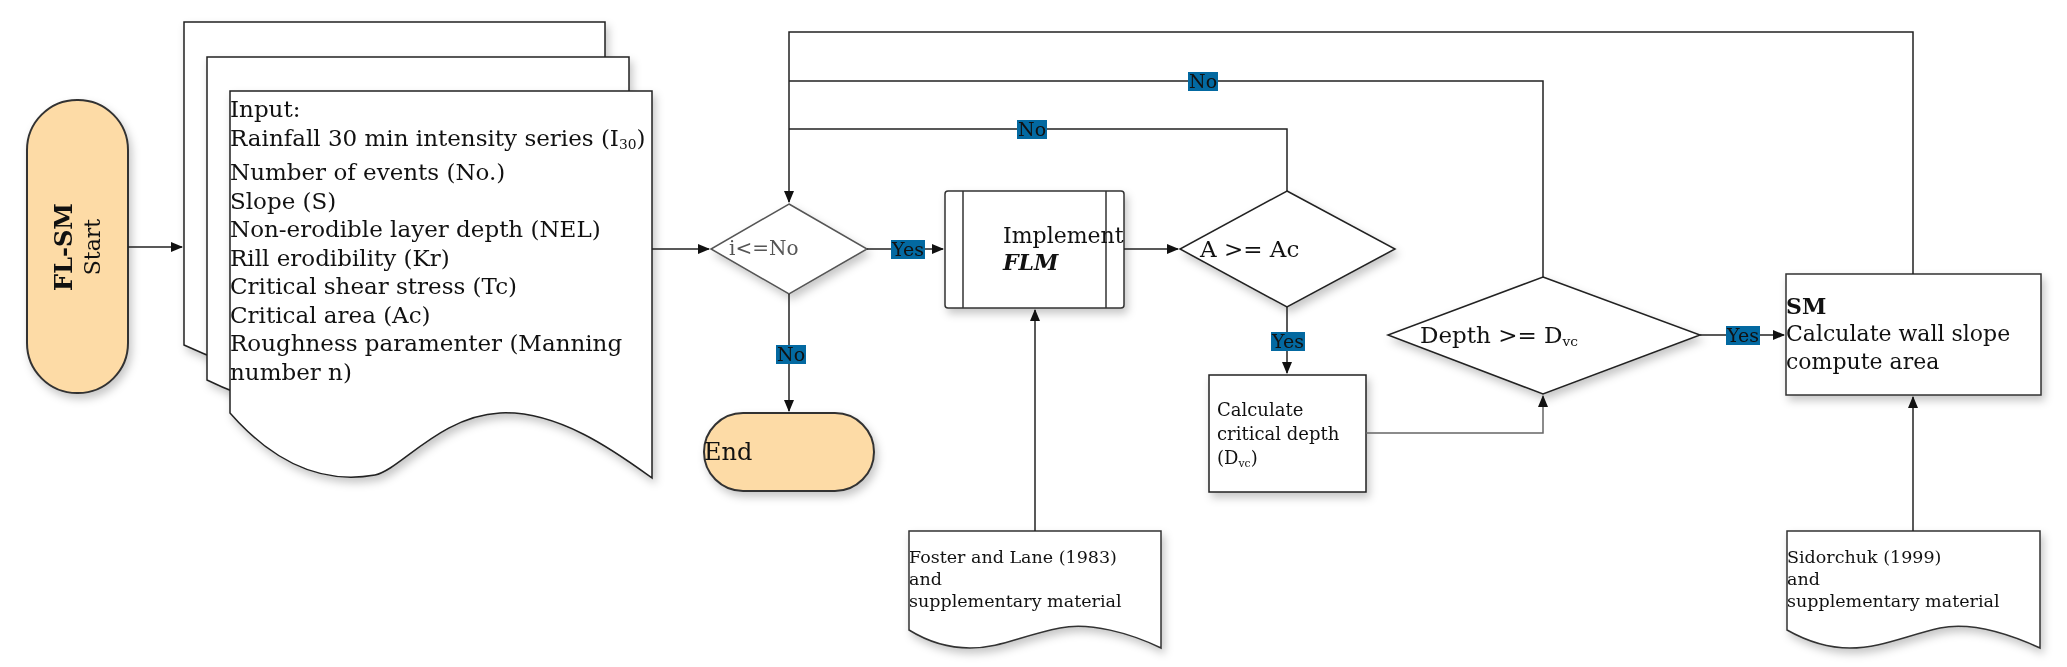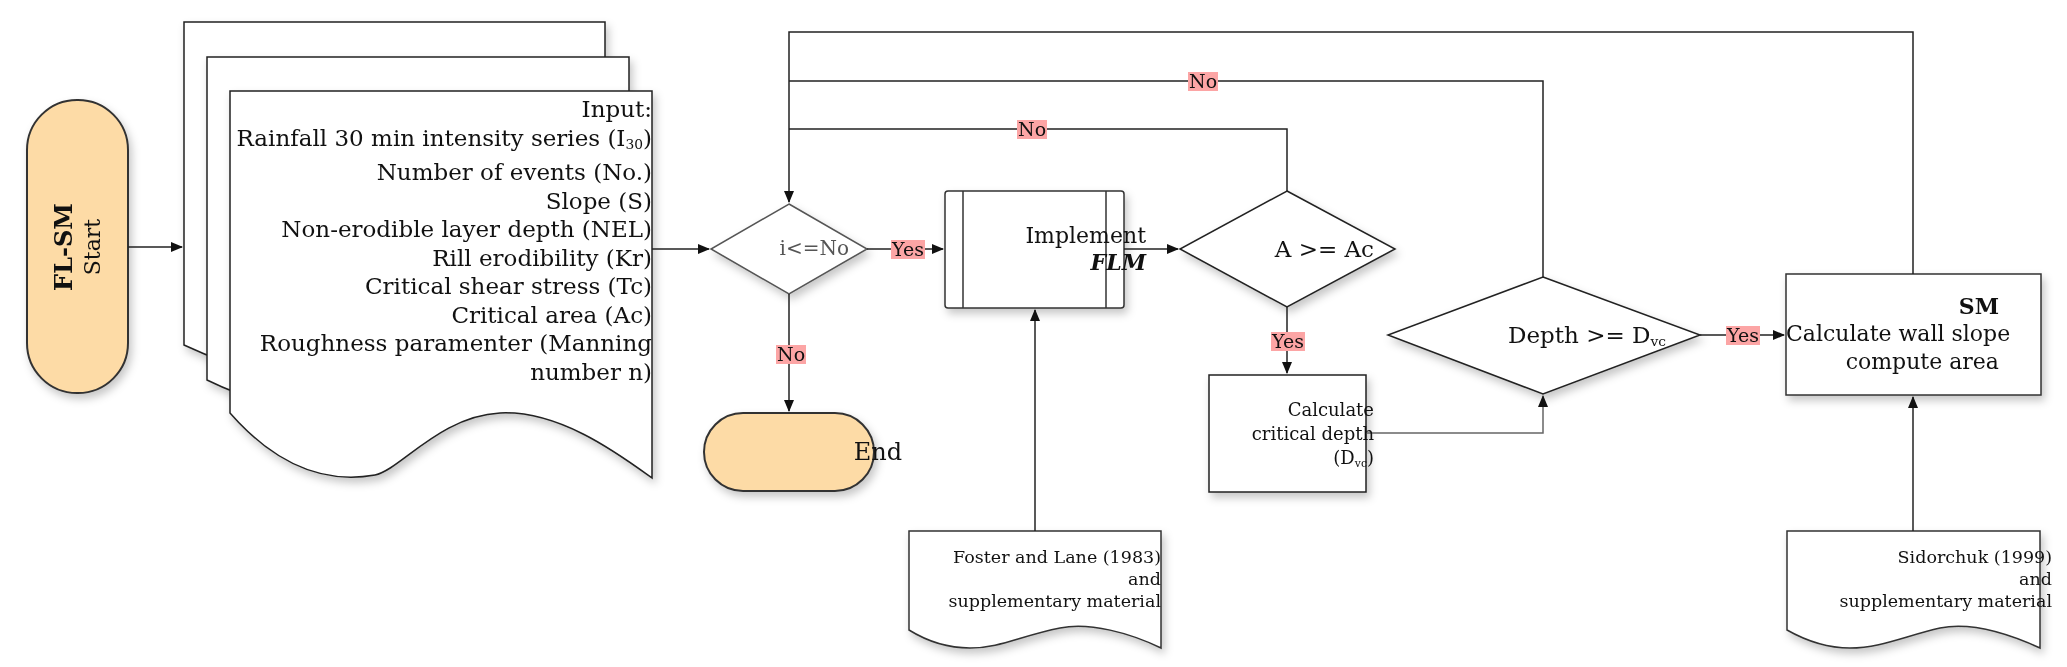--- a/index.html
+++ b/index.html
@@ -1,20 +1,20 @@
 <!DOCTYPE html>
 <html><head>
 <meta charset="utf-8">
 <style>
   html, body { margin: 0; padding: 0; background: #ffffff; }
   body { width: 2067px; height: 667px; position: relative; overflow: hidden;
          font-family: "DejaVu Serif", "Liberation Serif", serif; color: #111; }
   svg.diagram { position: absolute; left: 0; top: 0; }
-  .lbl { position: absolute; text-align: right; line-height: 1.18; white-space: nowrap; color: #111; }
-  .edge-lbl { position: absolute; background: #fca5a5; font-size: 19px; padding: 0 1px; line-height: 1; }
+  .lbl { position: absolute; text-align: left; line-height: 1.18; white-space: nowrap; color: #111; }
+  .edge-lbl { position: absolute; background: #0369a1; font-size: 19px; padding: 0 1px; line-height: 1; }
   sub { font-size: 0.6em; vertical-align: -0.25em; }
   .start-text { position: absolute; left: 78px; top: 247px; width: 0; height: 0; }
   .start-text .rot { position: absolute; transform: translate(-50%,-50%) rotate(-90deg); text-align: center; white-space: nowrap; line-height: 1.25; }
 </style>
 </head>
 <body>
 
 <svg class="diagram" width="2067" height="667" viewBox="0 0 2067 667">
   <defs>
     <marker id="arr" markerWidth="12" markerHeight="10" refX="11" refY="5" orient="auto" markerUnits="userSpaceOnUse">
@@ -86,21 +86,21 @@
   <div>Non-erodible layer depth (NEL)</div>
   <div>Rill erodibility (Kr)</div>
   <div>Critical shear stress (Tc)</div>
   <div>Critical area (Ac)</div>
   <div>Roughness paramenter (Manning</div>
   <div>number n)</div>
 </div>
 
 <div class="lbl" style="left:729px;top:237px;width:120px;font-size:20px;color:#555;">i&lt;=No</div>
 
-<div class="lbl" style="left:704px;top:438px;width:170px;font-size:24px;padding-left:28px;">End</div>
+<div class="lbl" style="left:704px;top:438px;width:170px;font-size:24px;">End</div>
 
 <div class="lbl" style="left:963px;top:222px;width:143px;font-size:22px;line-height:27px;margin-left:40px;">
   <div>Implement</div>
   <div style="font-weight:bold;font-style:italic;">FLM</div>
 </div>
 
 <div class="lbl" style="left:1200px;top:236px;width:174px;font-size:23px;">A &gt;= Ac</div>
 
 <div class="lbl" style="left:1209px;top:398px;width:157px;font-size:18px;line-height:24px;margin-left:8px;">
   <div>Calculate</div>

